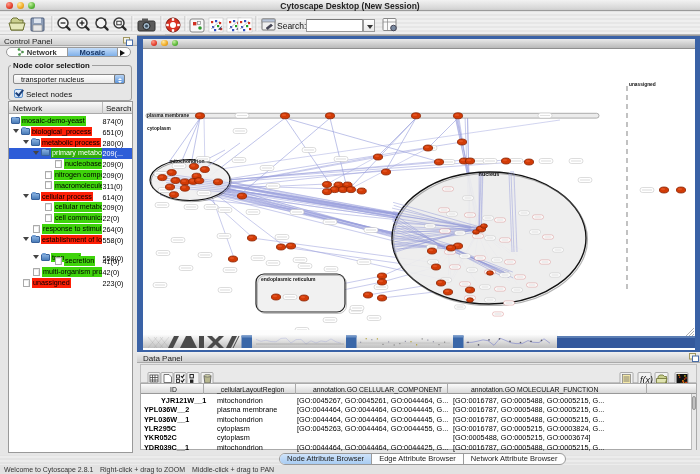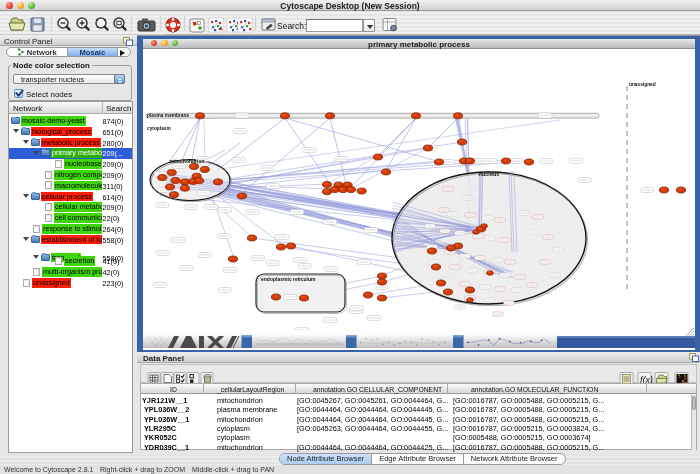--- a/index.html
+++ b/index.html
@@ -55,21 +55,21 @@
 .sel .cnt{color:#fff;}
 .sel .grn{background:#2fae09;}
 
 #desktop{left:137px;top:35px;width:563px;height:317px;background:#9a9a9a;}
 #frame{position:absolute;left:0;top:0.5px;width:563px;height:316.5px;background:#3a62a6;}
 #ftitle{position:absolute;left:6px;top:3px;right:5px;height:10.5px;background:linear-gradient(180deg,#e9e9e9,#b9b9b9);border-bottom:1px solid #8f8f8f;}
 #ftitle .t{position:absolute;left:0;right:0;top:1px;text-align:center;font-size:8px;font-weight:bold;color:#222;}
 #canvas{position:absolute;left:6px;top:13.5px;right:5px;bottom:2.5px;background:#fff;overflow:hidden;}
 
 #datapanel{left:137px;top:352px;width:563px;height:103px;background:#e6e6e6;}
-#dphead{position:absolute;left:0;top:0;width:563px;height:11px;background:linear-gradient(180deg,#f0f0f0,#cecece);border-bottom:1px solid #aaa;font-weight:bold;}
+#dphead{position:absolute;left:0;top:0;width:563px;height:11px;background:linear-gradient(180deg,#f0f0f0,#cecece);border-bottom:1px solid #aaa;}
 #dphead .t{position:absolute;left:6px;top:1.5px;font-size:8px;color:#222;}
 #dptools{position:absolute;left:3px;top:12px;width:557px;height:19px;background:#e9e9e9;border:1px solid #c0c0c0;}
 #dptable{position:absolute;left:3px;top:31px;width:557px;height:67px;background:#fff;border:1px solid #aaa;}
 #dpthead{position:absolute;left:0;top:0;width:100%;height:10px;background:linear-gradient(180deg,#fbfbfb,#d8d8d8);border-bottom:1px solid #999;font-size:6.8px;color:#111;}
 #dpthead span{position:absolute;top:1.5px;}
 .drow{position:absolute;left:0;width:100%;height:9.3px;font-size:7.3px;color:#000;white-space:nowrap;}
 .drow span{position:absolute;top:1px;}
 .did{font-weight:bold;}
 
 #btabs{left:279px;top:453px;height:12px;display:flex;border:1px solid #9a9a9a;border-radius:6px;overflow:hidden;background:#fdfdfd;}
@@ -318,21 +318,20 @@
           <span class="cnt">223(0)</span>
         </div>
     </div>
   </div>
   <div id="desktop" class="abs">
     <div id="frame">
       <div id="ftitle">
         <div class="tl" style="left:7.5px;top:1.4px;width:6.5px;height:6.5px;background:radial-gradient(circle at 35% 30%,#ff9a8a,#e33e2b 60%,#b02414);"></div>
         <div class="tl" style="left:18px;top:1.4px;width:6.5px;height:6.5px;background:radial-gradient(circle at 35% 30%,#ffe9a0,#f0a922 60%,#c2821a);"></div>
         <div class="tl" style="left:28.5px;top:1.4px;width:6.5px;height:6.5px;background:radial-gradient(circle at 35% 30%,#c4f0a0,#58b636 60%,#3f8f26);"></div>
-        <div class="t">primary metabolic process</div>
       </div>
       <div id="canvas">
         <svg width="552" height="299" viewBox="143 49 552 299">
             <line x1="205.0" y1="177.4" x2="472.9" y2="226.8" stroke="#9aa0dc" stroke-width="0.55" opacity="0.9"></line>
 <line x1="206.3" y1="186.5" x2="481.5" y2="225.7" stroke="#9aa0dc" stroke-width="0.55" opacity="0.9"></line>
 <line x1="201.9" y1="177.4" x2="472.1" y2="229.0" stroke="#9aa0dc" stroke-width="0.55" opacity="0.9"></line>
 <line x1="196.4" y1="179.8" x2="478.1" y2="229.4" stroke="#9aa0dc" stroke-width="0.55" opacity="0.9"></line>
 <line x1="199.1" y1="185.2" x2="480.3" y2="225.1" stroke="#9aa0dc" stroke-width="0.55" opacity="0.9"></line>
 <line x1="207.3" y1="186.8" x2="473.8" y2="226.2" stroke="#9aa0dc" stroke-width="0.55" opacity="0.9"></line>
 <line x1="209.4" y1="181.7" x2="470.3" y2="225.8" stroke="#9aa0dc" stroke-width="0.55" opacity="0.9"></line>
@@ -1162,21 +1161,21 @@
         <span style="left:29px;">ID</span>
         <span style="left:76px;">_cellularLayoutRegion</span>
         <span style="left:172px;">annotation.GO CELLULAR_COMPONENT</span>
         <span style="left:330px;">annotation.GO MOLECULAR_FUNCTION</span>
         <span style="position:absolute;left:62px;top:0;width:1px;height:10px;background:#aaa;"></span>
         <span style="position:absolute;left:154px;top:0;width:1px;height:10px;background:#aaa;"></span>
         <span style="position:absolute;left:306px;top:0;width:1px;height:10px;background:#aaa;"></span>
         <span style="position:absolute;left:505px;top:0;width:1px;height:10px;background:#aaa;"></span>
       </div>
       <div class="drow" style="top:11.0px;">
-          <span class="did" style="left:1px;text-align:right;">YJR121W__1</span>
+          <span class="did" style="left:20px;text-align:right;">YJR121W__1</span>
           <span style="left:76px;">mitochondrion</span>
           <span style="left:156px;">[GO:0045267, GO:0045261, GO:0044464, G...</span>
           <span style="left:312px;">[GO:0016787, GO:0005488, GO:0005215, G...</span>
         </div>
 <div class="drow" style="top:20.3px;">
           <span class="did" style="left:3px;">YPL036W__2</span>
           <span style="left:76px;">plasma membrane</span>
           <span style="left:156px;">[GO:0044464, GO:0044464, GO:0044445, G...</span>
           <span style="left:312px;">[GO:0016787, GO:0005488, GO:0005215, G...</span>
         </div>

